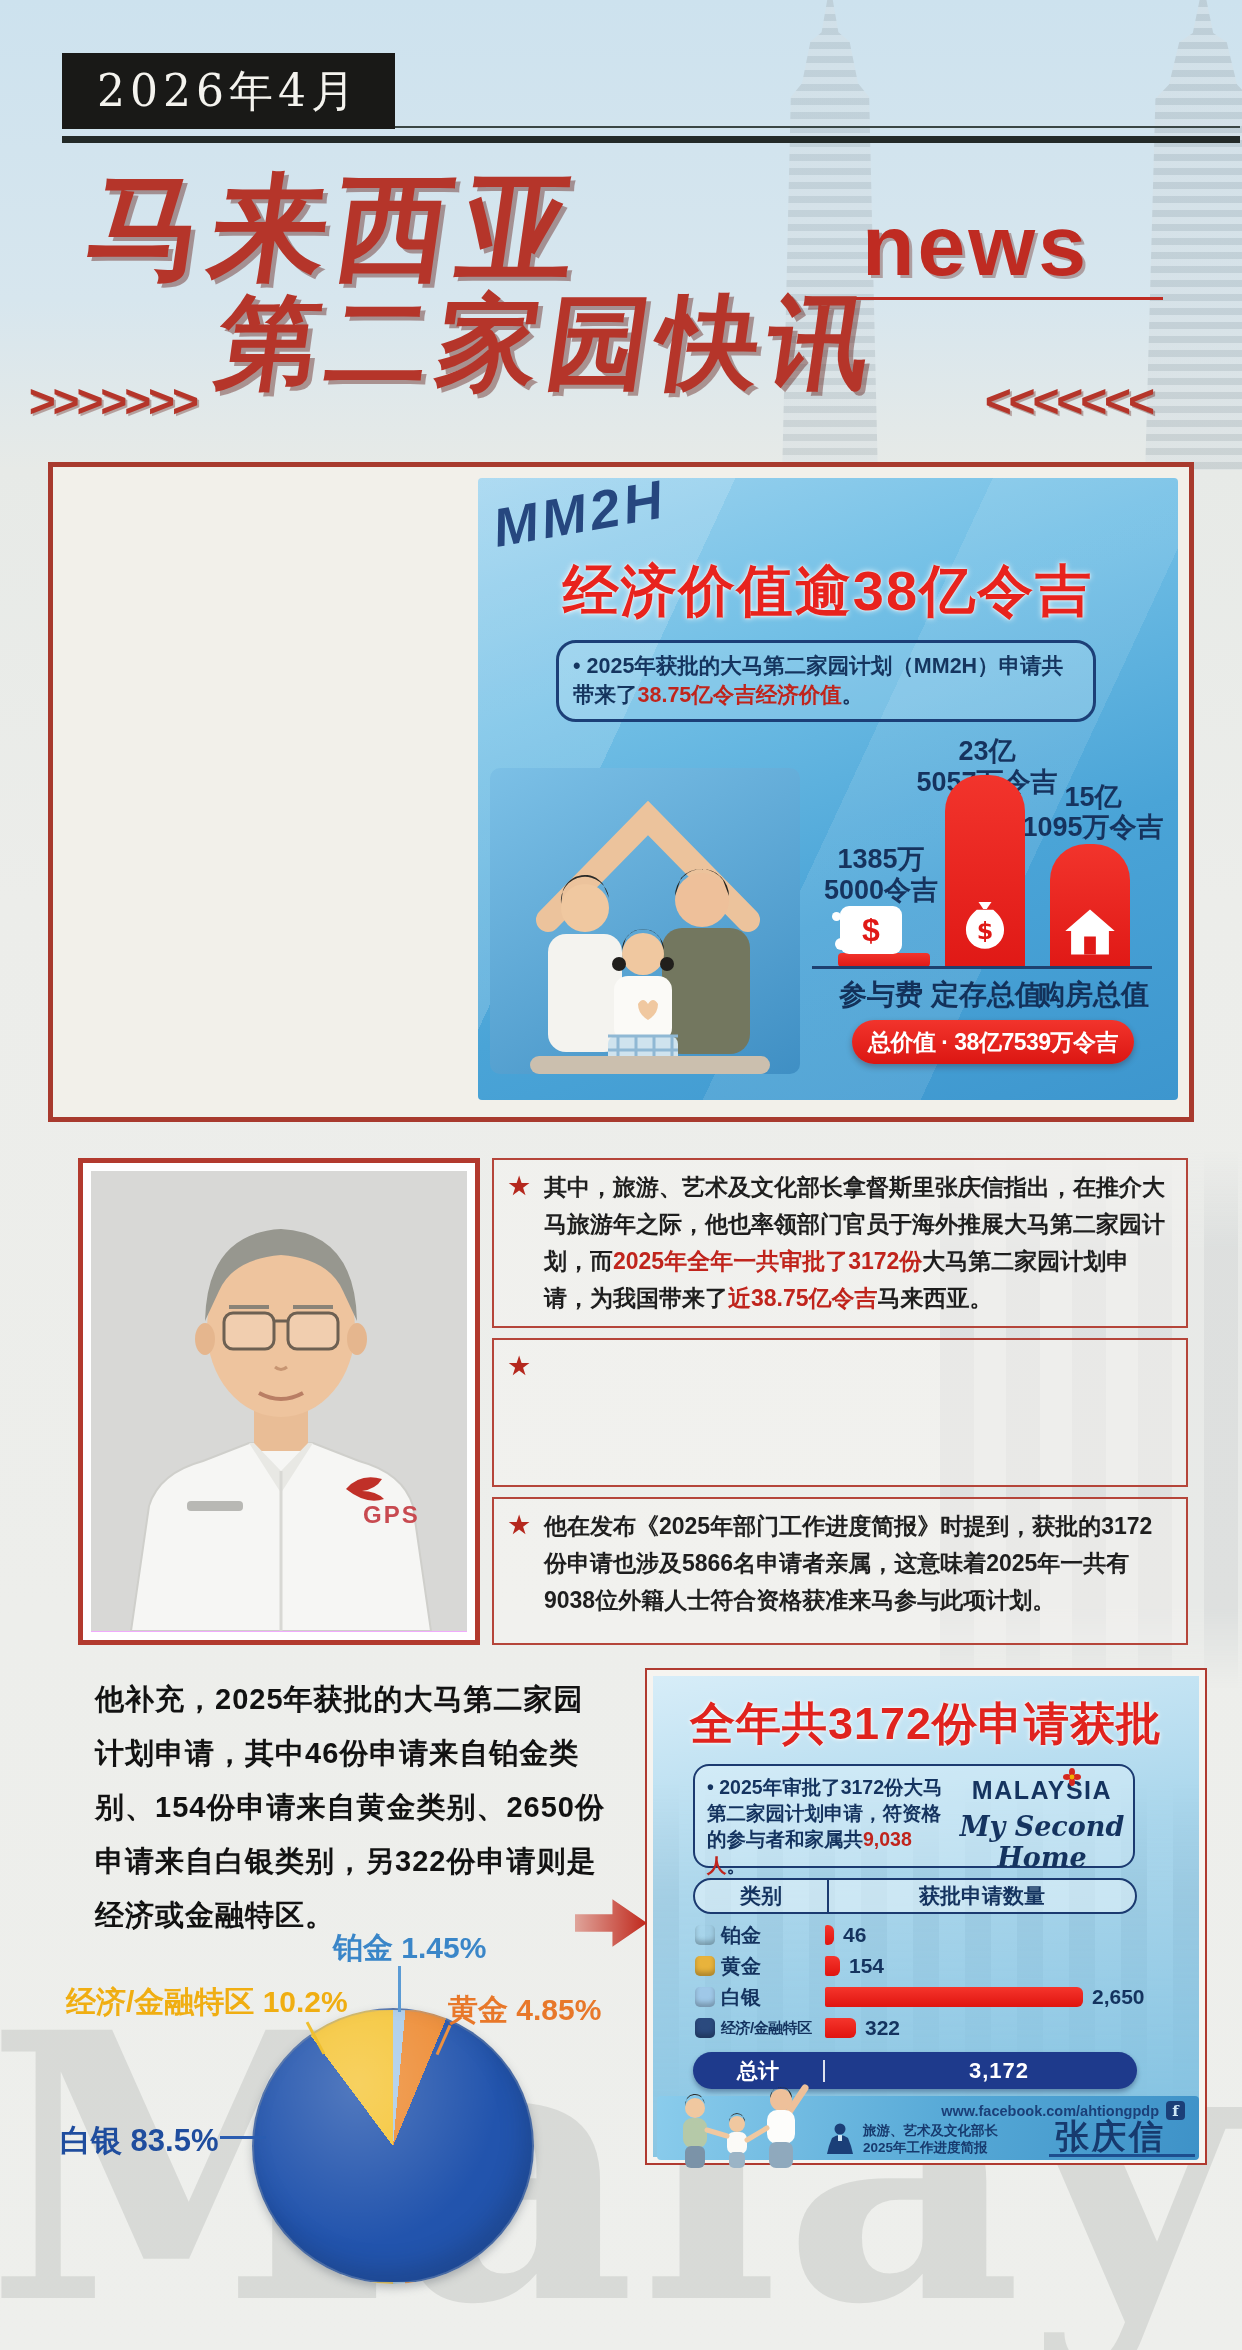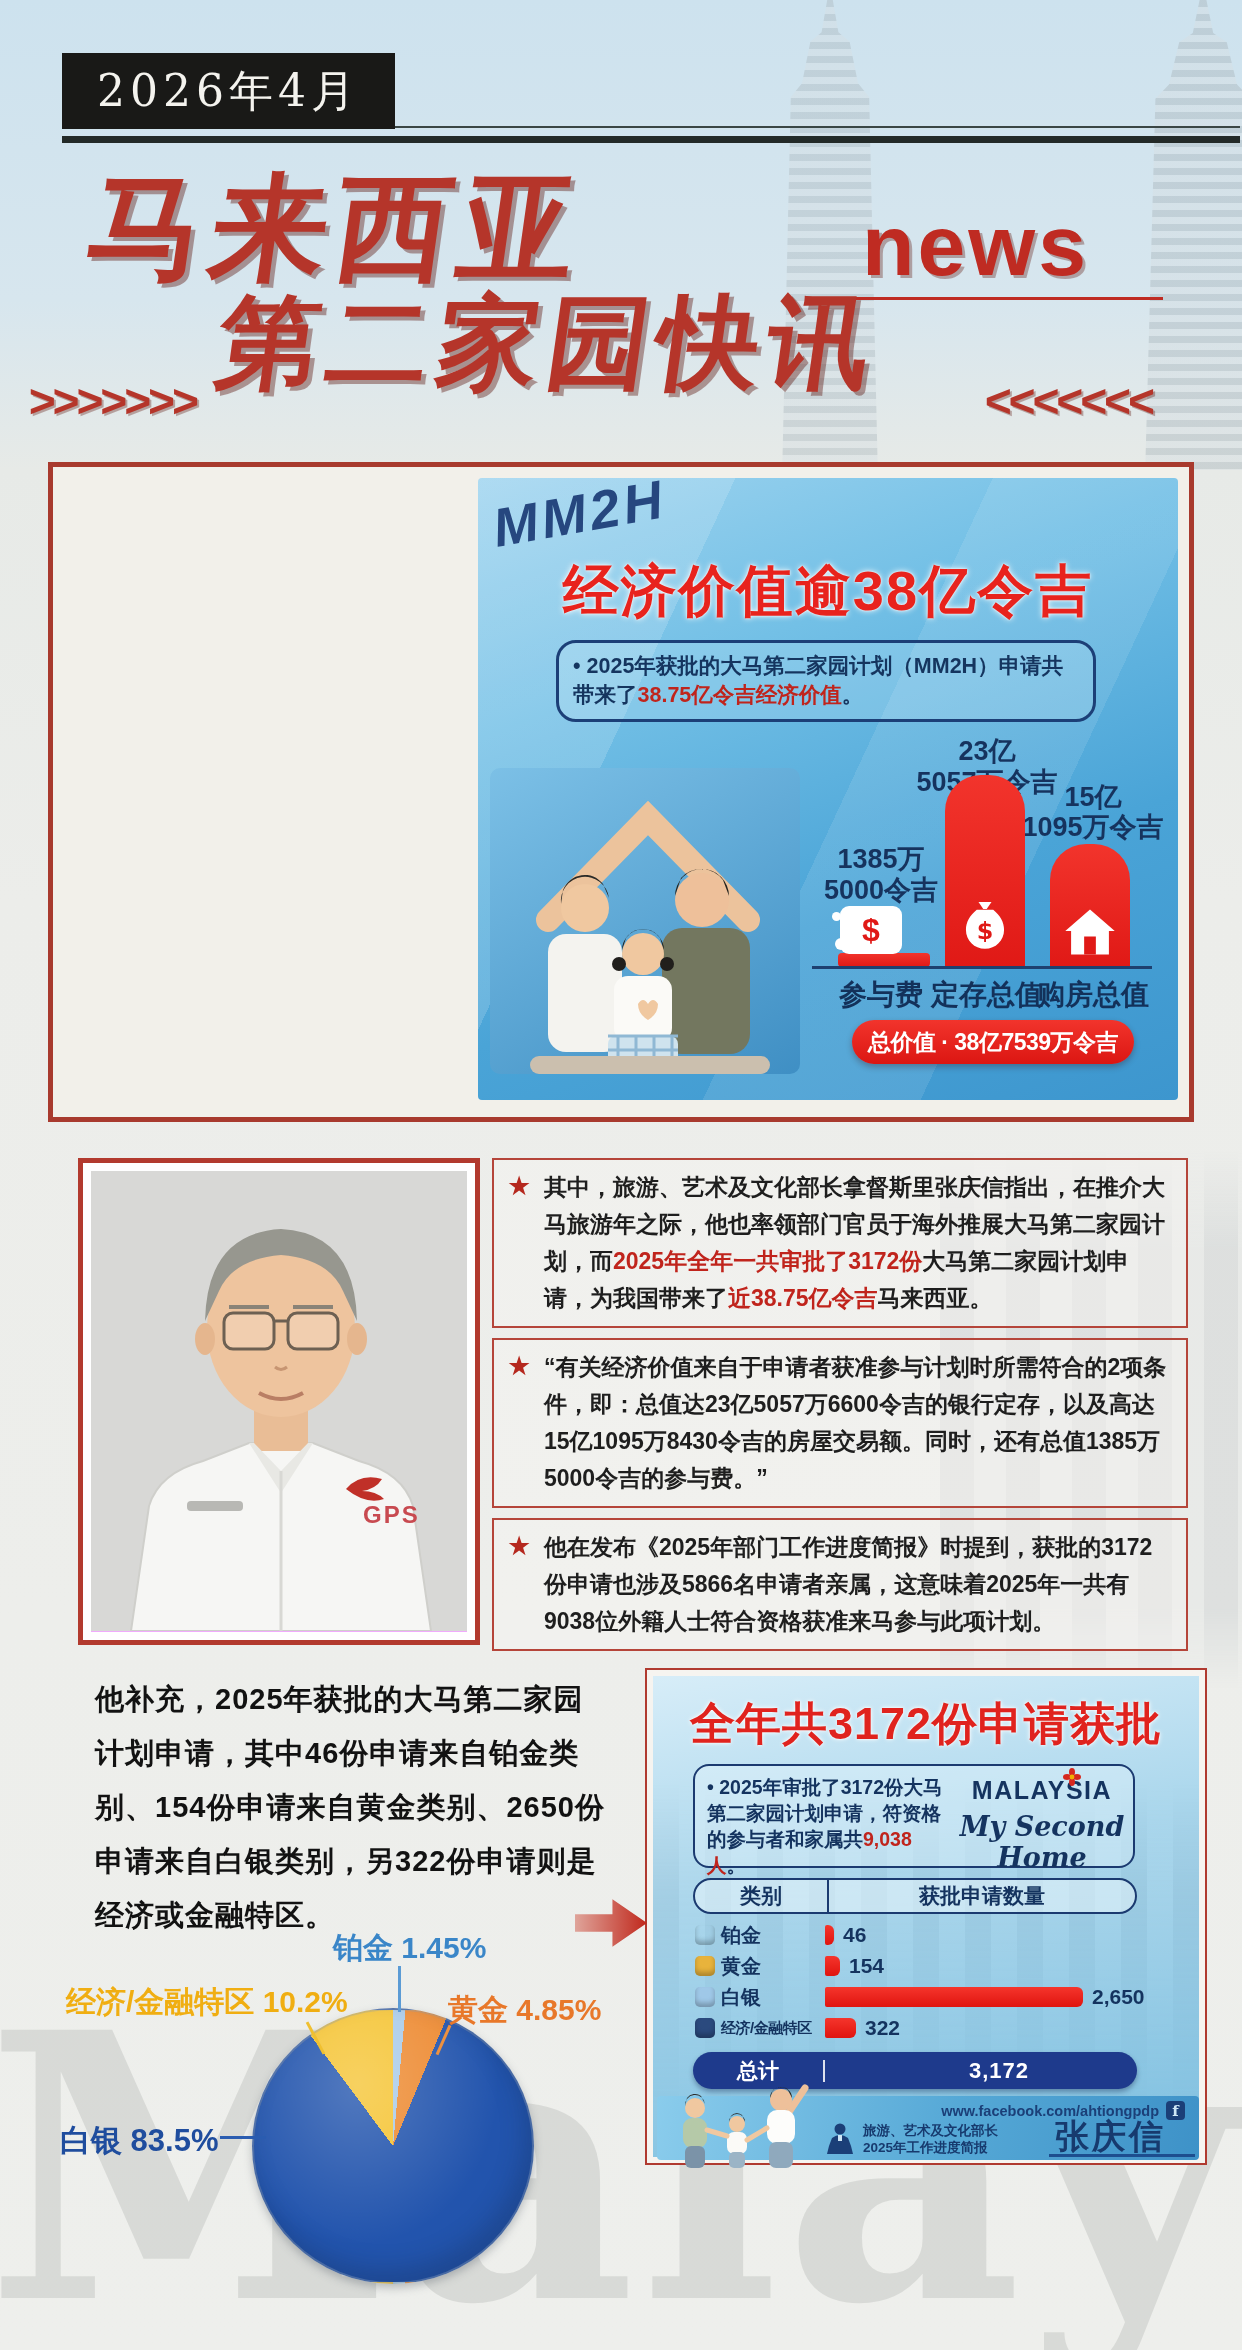--- a/index.html
+++ b/index.html
@@ -248,21 +248,21 @@
         <path d="M168 222 q22 12 44 0" stroke="#b97e64" stroke-width="4" fill="none"></path>
         <path d="M255 318 q14 -16 36 -10 q-6 10 -20 12 q14 0 22 8 q-18 6 -38 -10" fill="#c03028"></path>
         <text x="272" y="352" font-size="24" font-weight="bold" fill="#c84a50" font-family="Liberation Sans" letter-spacing="2">GPS</text>
         <rect x="96" y="330" width="56" height="10" rx="4" fill="#b8b8b4"></rect>
       </svg>
     </div>
   </div>
 
   <div class="abs bullets">
     <div class="bullet"><span class="star">★</span><span><span>其中，旅游、艺术及文化部长拿督斯里张庆信指出，在推介大马旅游年之际，他也率领部门官员于海外推展大马第二家园计划，而</span><span class="hl">2025年全年一共审批了3172份</span><span>大马第二家园计划申请，为我国带来了</span><span class="hl">近38.75亿令吉</span><span>马来西亚。</span></span></div>
-    <div class="bullet"><span class="star">★</span><span><span>“有关经济价值来自于申请者获准参与计划时所需符合的2项条件，即：总值达23亿5057万6600令吉的银行定存，以及高达15亿1095万8430令吉的房屋交易额。同时，还有总值1385万5000令吉的参与费。”</span></span></div>
+    <div class="bullet"><span class="star">★</span></div>
     <div class="bullet"><span class="star">★</span><span><span>他在发布《2025年部门工作进度简报》时提到，获批的3172份申请也涉及5866名申请者亲属，这意味着2025年一共有9038位外籍人士符合资格获准来马参与此项计划。</span></span></div>
   </div>
 
   <div class="abs bottom-par">他补充，2025年获批的大马第二家园计划申请，其中46份申请来自铂金类别、154份申请来自黄金类别、2650份申请来自白银类别，另322份申请则是经济或金融特区。</div>
   <div class="abs red-arrow"></div>
 
   <div class="abs pie" id="pie" style="background: conic-gradient(rgb(169, 203, 232) 0deg, rgb(169, 203, 232) 5.22deg, rgb(237, 138, 49) 5.22deg, rgb(237, 138, 49) 22.68deg, rgb(34, 84, 173) 22.68deg, rgb(34, 84, 173) 323.28deg, rgb(245, 196, 51) 323.28deg, rgb(245, 196, 51) 360deg);"></div>
   <div class="abs pie-shine"></div>
   <div class="pie-label pl-platinum">铂金 1.45%</div>
   <div class="pie-label pl-gold">黄金 4.85%</div>

